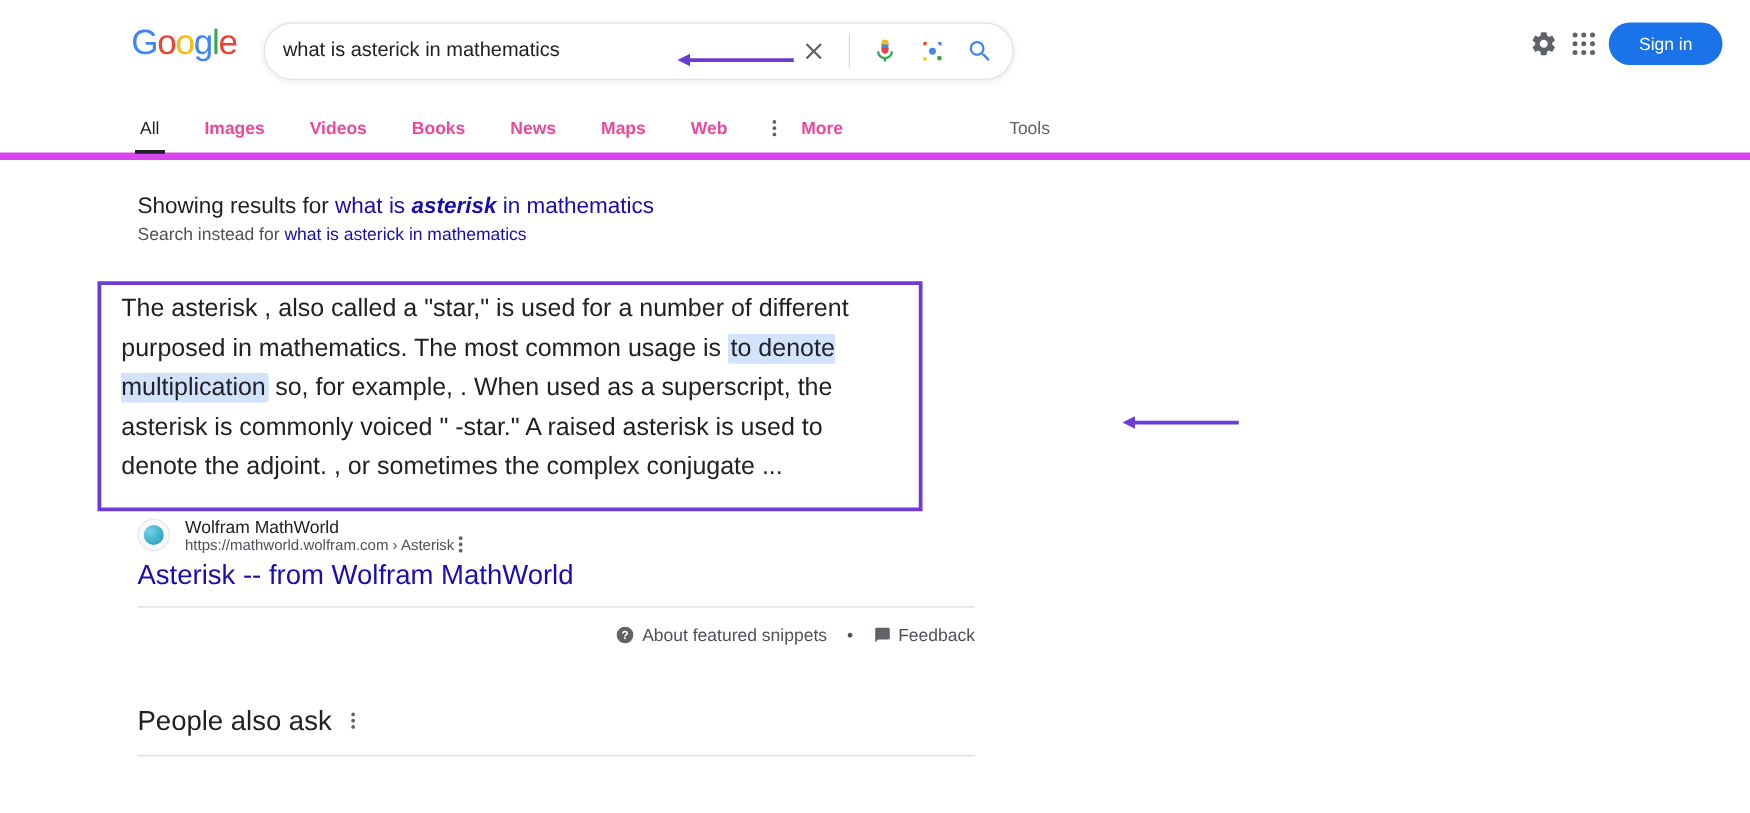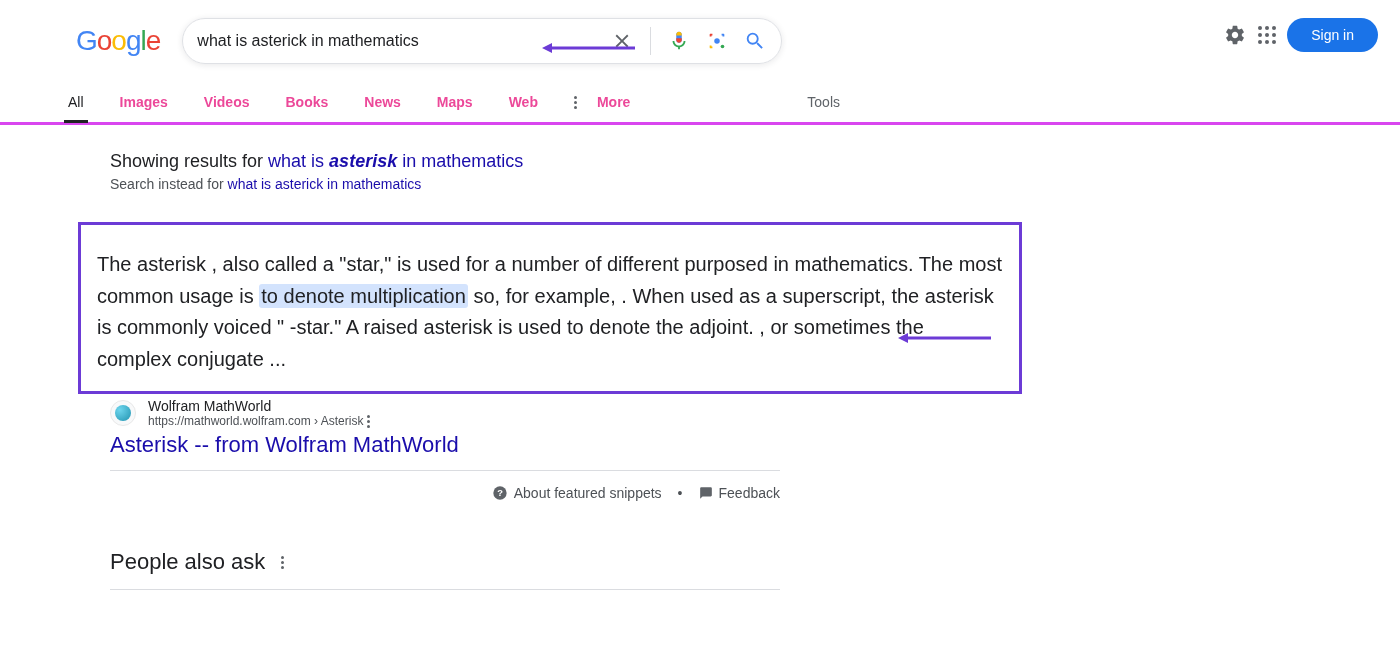--- a/index.html
+++ b/index.html
@@ -1,44 +1,44 @@
 <!DOCTYPE html>
 <html><head>
   <meta charset="utf-8">
   <style>
     * { margin: 0; padding: 0; box-sizing: border-box; }
     body { font-family: Arial, sans-serif; background: #fff; color: #202124; width: 1400px; height: 650px; overflow: hidden; }
-    .header { display: flex; align-items: center; padding: 18px 20px 0 76px; position: relative; }
+    .header { display: flex; padding: 18px 20px 0 105px; position: relative; }
     .logo { font-size: 28px; font-weight: 500; letter-spacing: -1px; margin-right: 22px; }
     .logo span:nth-child(1){color:#4285f4}.logo span:nth-child(2){color:#ea4335}.logo span:nth-child(3){color:#fbbc05}.logo span:nth-child(4){color:#4285f4}.logo span:nth-child(5){color:#34a853}.logo span:nth-child(6){color:#ea4335}
     .searchbox { flex: 0 0 600px; display: flex; align-items: center; border: 1px solid #dfe1e5; border-radius: 24px; height: 46px; padding: 0 14px; box-shadow: 0 1px 6px rgba(32,33,36,.1); }
     .searchbox input { border: none; outline: none; flex: 1; font-size: 16px; color: #202124; background: transparent; }
     .sb-icons { display: flex; align-items: center; gap: 14px; }
     .sb-divider { width: 1px; height: 28px; background: #dadce0; margin: 0 2px; }
     .icon-btn { width: 24px; height: 24px; display: flex; align-items: center; justify-content: center; cursor: pointer; }
     .right-actions { position: absolute; right: 22px; top: 18px; display: flex; align-items: center; gap: 8px; }
     .signin { background: #1a73e8; color: #fff; border: none; border-radius: 22px; padding: 9px 24px; font-size: 14px; font-weight: 500; cursor: pointer; }
     .apps-grid { display: grid; grid-template-columns: repeat(3, 4px); grid-template-rows: repeat(3, 4px); gap: 3px; }
     .apps-grid div { width: 4px; height: 4px; background: #5f6368; border-radius: 50%; }
     .gear svg { width: 22px; height: 22px; }
-    .nav { display: flex; align-items: center; padding: 30px 0 0 64px; border-bottom: 3px solid #d946ef; position: relative; }
+    .nav { display: flex; align-items: center; padding: 30px 0 0 108px; border-bottom: 6px solid #d946ef; position: relative; }
     .nav-item { font-size: 14px; color: #ec4899; padding: 0 4px 12px 4px; margin-right: 28px; cursor: pointer; position: relative; font-weight: bold; }
     .nav-item.active { color: #202124; font-weight: 500; }
     .nav-item.active::after { content: ''; position: absolute; bottom: -1px; left: 0; right: 0; height: 3px; background: #202124; }
     .nav-more { display: flex; align-items: center; gap: 20px; }
     .nav-dots { display: flex; flex-direction: column; gap: 2px; }
     .nav-dots div { width: 3px; height: 3px; background: #5f6368; border-radius: 50%; }
     .tools { position: absolute; right: 560px; font-size: 14px; color: #5f6368; cursor: pointer; padding-bottom: 12px; }
     .content { padding: 26px 0 0 110px; max-width: 780px; }
     .showing { font-size: 18px; color: #202124; }
     .showing a { color: #1a0dab; text-decoration: none; }
     .showing em { font-style: italic; font-weight: bold; }
     .search-instead { font-size: 14px; color: #4d5156; margin-top: 4px; }
     .search-instead a { color: #1a0dab; text-decoration: none; }
-    .snippet-box { margin-top: 30px; border: 3px solid #6c3bd6; padding: 24px 16px 16px 16px; position: relative; left: -32px; width: 944px; }
+    .snippet-box { margin-top: 30px; border: 3px solid #6c3bd6; padding: 4px 16px 16px 16px; position: relative; left: -32px; width: 660px; }
     .snippet-text { font-size: 20px; color: #202124; line-height: 1.58; }
     .highlight { background: #d3e3fd; border-radius: 3px; padding: 1px 2px; }
     .source { display: flex; align-items: center; margin-top: 4px; padding-left: 0; }
     .favicon { width: 26px; height: 26px; border-radius: 50%; border: 1px solid #e8e8e8; display: flex; align-items: center; justify-content: center; margin-right: 12px; background: #f8f9fa; }
     .favicon-inner { width: 16px; height: 16px; border-radius: 50%; background: radial-gradient(circle at 30% 30%, #6dd5ed, #2193b0); }
     .source-name { font-size: 14px; color: #202124; }
     .source-url { font-size: 12px; color: #4d5156; display: flex; align-items: center; gap: 4px; }
     .title-link { font-size: 22px; color: #1a0dab; text-decoration: none; display: block; margin-top: 4px; }
     .snippet-footer { display: flex; justify-content: flex-end; align-items: center; gap: 14px; font-size: 14px; color: #4d5156; margin-top: 12px; border-top: 1px solid #dadce0; padding-top: 14px; max-width: 740px; }
     .footer-item { display: flex; align-items: center; gap: 6px; cursor: pointer; }

